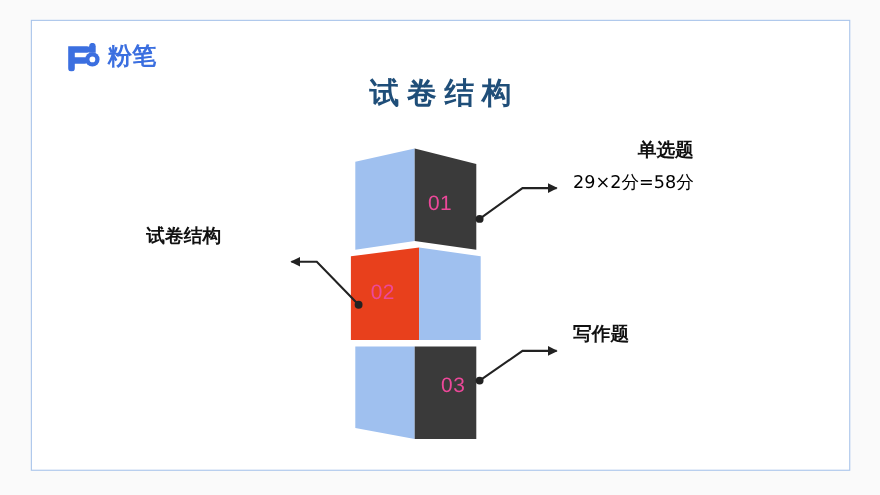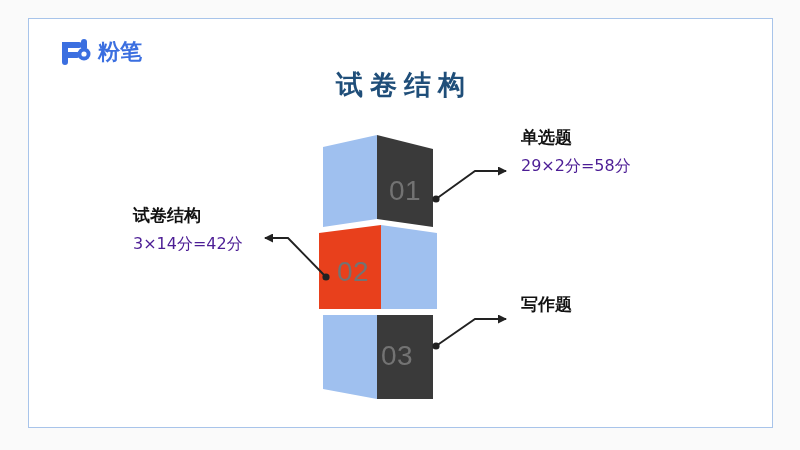--- a/index.html
+++ b/index.html
@@ -46,41 +46,41 @@
   }
 
   
   #stack{
     position:absolute;left:276px;top:108px;
     width:160px;height:280px;
   }
   #stack svg{display:block;}
   .numlabel{
     position:absolute;
-    color:#737373;
-    font-size:28px;
+    color:#ec4899;
+    font-size:19px;
     font-weight:400;
     font-family:"Liberation Sans","DejaVu Sans",sans-serif;
     letter-spacing:0.5px;
     user-select:none;
   }
   #num01{left:84px;top:48px;}
   #num02{left:32px;top:129px;text-align:center;}
-  #num03{left:76px;top:213px;}
+  #num03{left:96px;top:213px;}
 
   
-  .callout{position:absolute;}
+  .callout{position:absolute;text-align:right;}
   .callout .head{
     font-size:17px;font-weight:700;color:#111111;
     font-family:"DejaVu Sans","Liberation Sans",sans-serif;
     line-height:1.2;white-space:nowrap;
   }
   .callout .sub{
     margin-top:9px;
-    font-size:16px;font-weight:400;color:#4c1d95;
+    font-size:16px;font-weight:400;color:#000000;
     font-family:"DejaVu Sans","Liberation Sans",sans-serif;
     line-height:1.2;white-space:nowrap;
   }
   #callout-single{left:492px;top:108px;}
   #callout-material{left:104px;top:186px;}
   #callout-writing{left:492px;top:275px;}
 
   
   #connectors{
     position:absolute;left:0;top:0;width:800px;height:450px;
@@ -153,20 +153,19 @@
     </g>
   </svg>
 
   <div class="callout" id="callout-single">
     <div class="head">单选题</div>
     <div class="sub">29×2分=58分</div>
   </div>
 
   <div class="callout" id="callout-material">
     <div class="head">试卷结构</div>
-    <div class="sub">3×14分=42分</div>
   </div>
 
   <div class="callout" id="callout-writing">
     <div class="head">写作题</div>
   </div>
 
 </div>
 
 </body></html>

